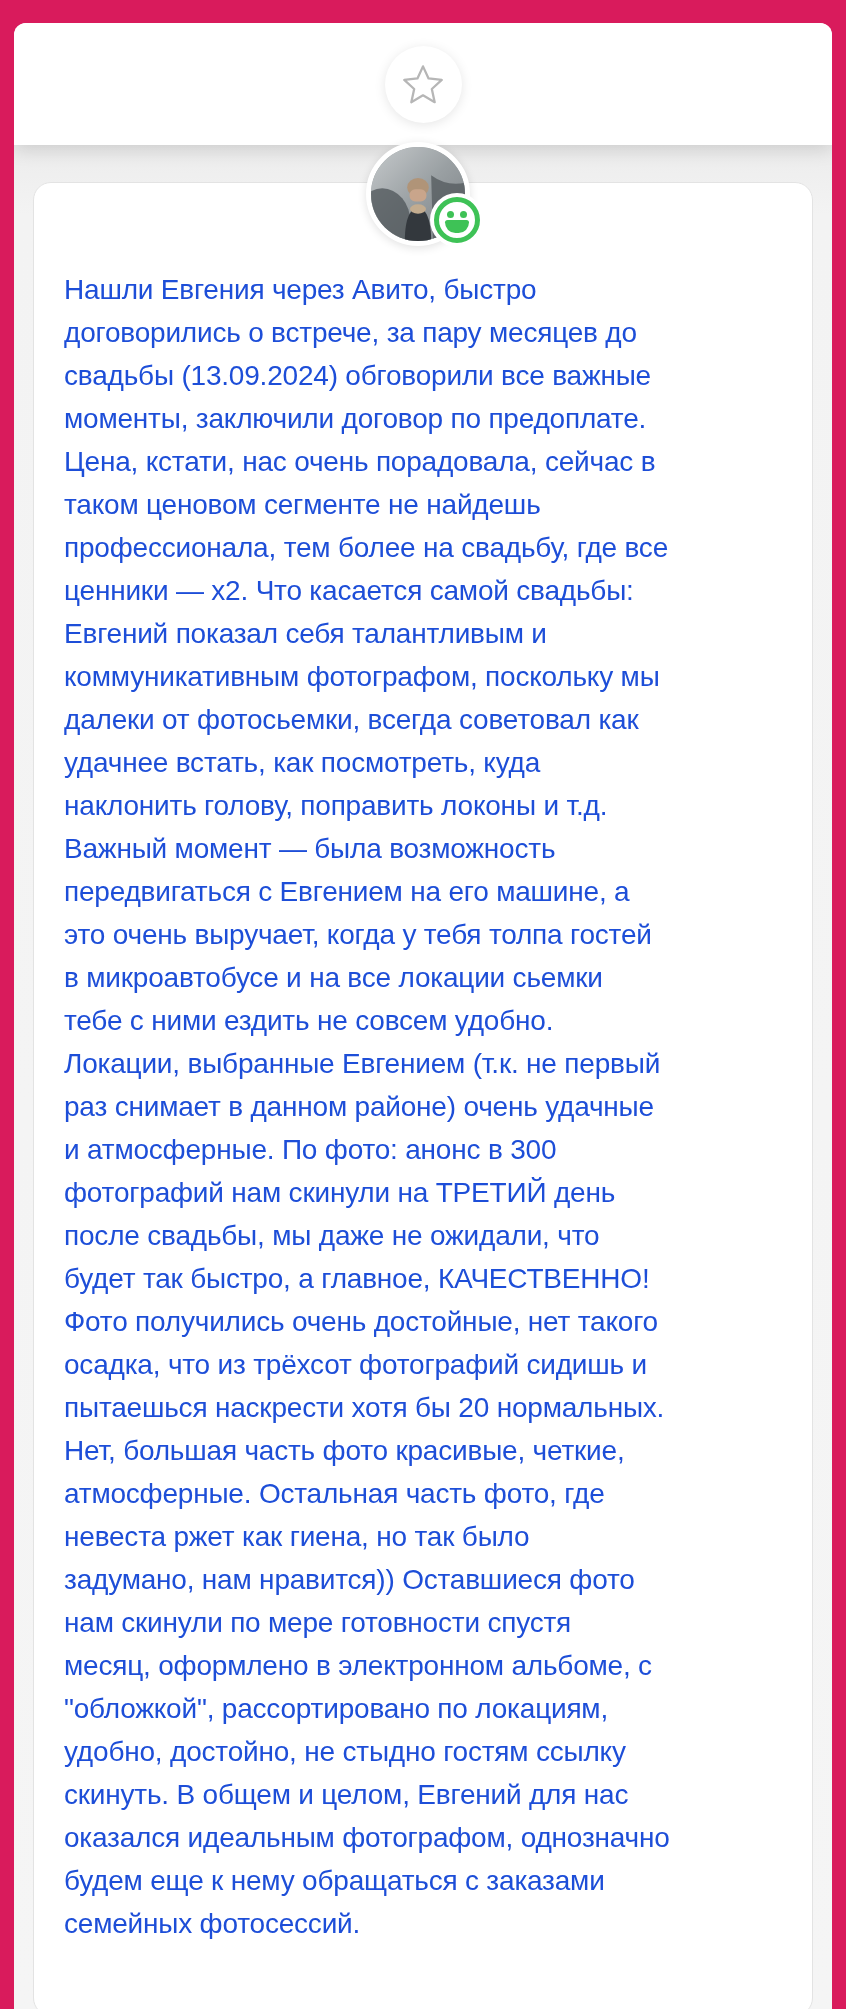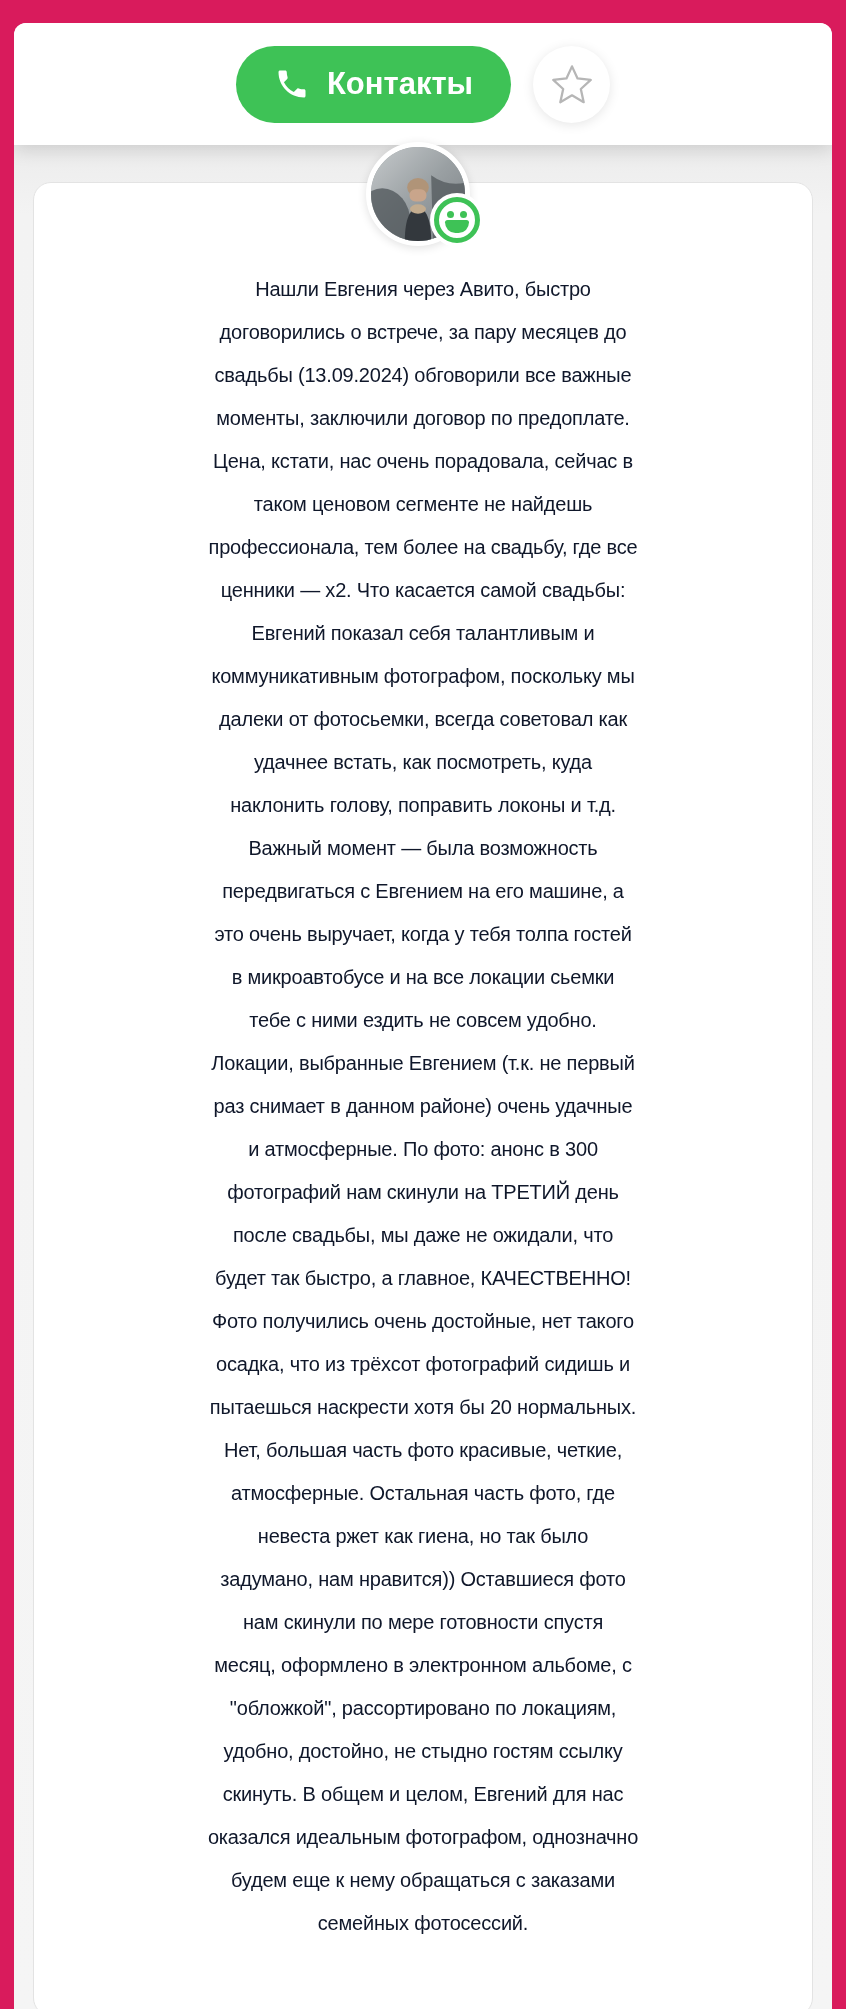--- a/index.html
+++ b/index.html
@@ -94,41 +94,34 @@
   }
   .card {
     position: relative; z-index: 2;
     margin: 37px 19px 0;
     background: #ffffff;
     border: 1px solid #e3e3e3;
     border-radius: 18px;
     padding: 85px 30px 70px;
   }
   .review-text {
-    font-size: 20px;
+    font-size: 28px;
     line-height: 43px;
-    color: #0f172a;
-    text-align: center;
+    color: #1d4ed8;
     white-space: pre-line;
     letter-spacing: -0.2px;
   }
 </style>
 </head>
 <body>
 
 <div class="frame">
   <div class="screen">
 
     <div class="header">
-      <button class="contacts-btn">
-        <svg class="phone-ic" viewBox="0 0 24 24" aria-hidden="true">
-          <path fill="#ffffff" d="M6.62 10.79c1.44 2.83 3.76 5.14 6.59 6.59l2.2-2.2c.27-.27.67-.36 1.02-.24 1.12.37 2.33.57 3.57.57.55 0 1 .45 1 1V20c0 .55-.45 1-1 1-9.39 0-17-7.61-17-17 0-.55.45-1 1-1h3.5c.55 0 1 .45 1 1 0 1.25.2 2.45.57 3.57.11.35.03.74-.25 1.02l-2.2 2.2z"></path>
-        </svg>
-        <span>Контакты</span>
-      </button>
       <button class="star-btn">
         <svg class="star-ic" viewBox="0 0 24 24" aria-hidden="true">
           <polygon points="12,2.8 14.9,9.1 21.8,9.9 16.6,14.6 18.1,21.5 12,17.9 5.9,21.5 7.4,14.6 2.2,9.9 9.1,9.1" fill="none" stroke="#b6b6b6" stroke-width="1.2" stroke-linejoin="round"></polygon>
         </svg>
       </button>
     </div>
 
     <div class="content">
 
       <div class="avatar">

